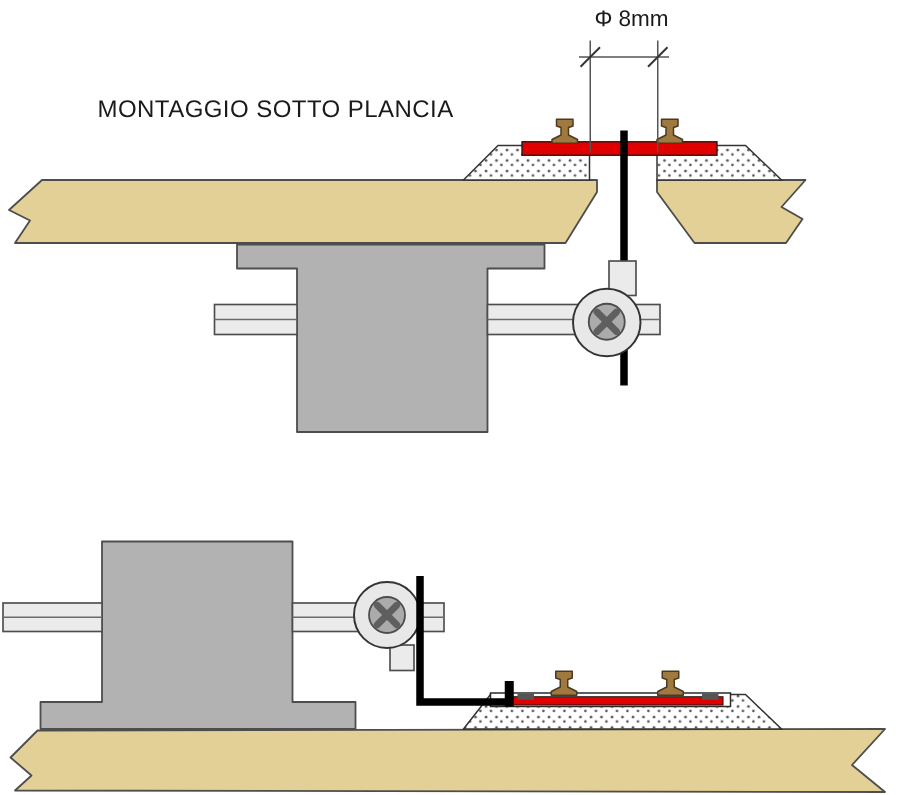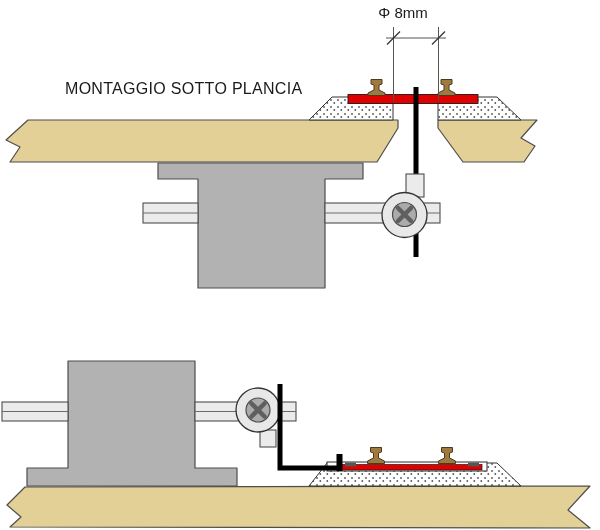--- a/index.html
+++ b/index.html
@@ -109,18 +109,18 @@
         </g>
       </g>
 
       <g>
         <path fill="none" stroke-width="5" stroke-linejoin="miter" d="M280,384 L280,468 L339,468" stroke="#000000"></path>
         <rect x="336.5" y="454" width="6" height="17" fill="#000000"></rect>
       </g>
     </g>
   </svg>
 
-  <div class="dim-label" style="left:353px;top:4px;width:100px;">Φ 8mm</div>
+  <div class="dim-label" style="left:371px;top:4px;width:100px;">Φ 8mm</div>
 
-  <div class="label" style="left:65px;top:65px;margin-top:15px;">MONTAGGIO SOTTO PLANCIA</div>
+  <div class="label" style="left:65px;top:65px;">MONTAGGIO SOTTO PLANCIA</div>
 
 
 </div>
 
 </body></html>

